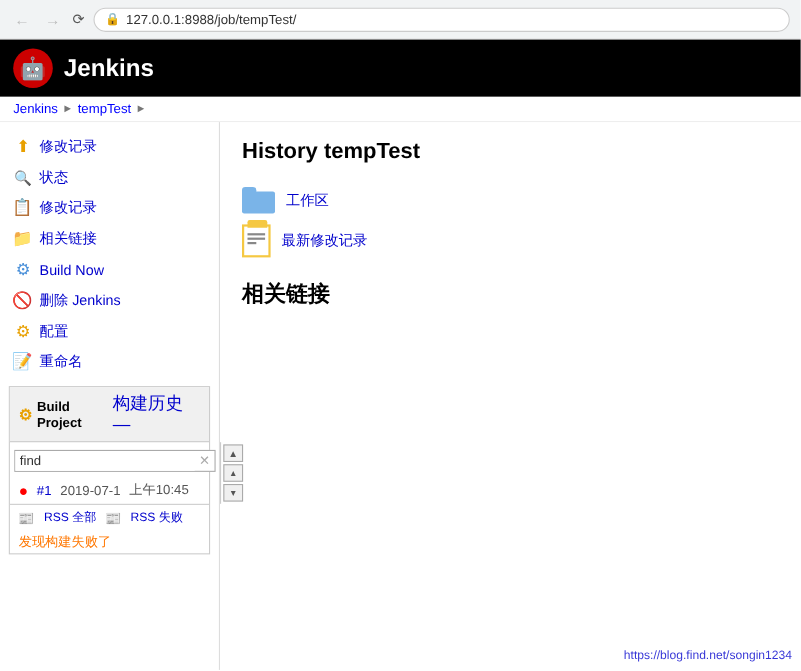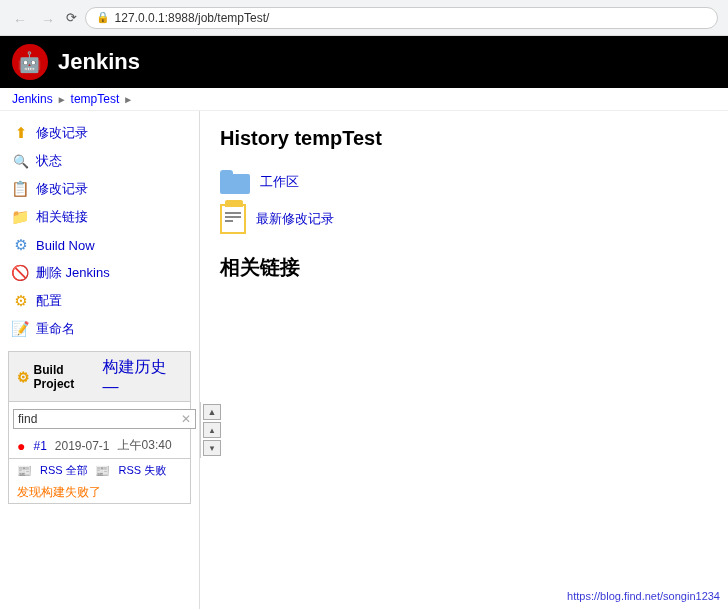--- a/index.html
+++ b/index.html
@@ -324,21 +324,21 @@
       <div class="build-history-content">
         <div class="build-history-list">
           <div class="build-search">
             <input type="text" style="color: rgb(51, 51, 51);" value="find">
             <span class="build-search-clear">✕</span>
           </div>
           <div class="build-item">
             <span class="build-status-red">●</span>
             <a href="#">#1</a>
             <span style="color:#555;">2019-07-1</span>
-            <span style="color:#555;">上午03:40</span>
+            <span style="color:#555;">上午10:45</span>
           </div>
         </div>
         <div class="scroll-controls">
           <div class="scroll-btn">▲</div>
           <div class="scroll-btn">▴</div>
           <div class="scroll-btn">▾</div>
         </div>
       </div>
       <div class="build-rss">
         <span class="rss-icon">📰</span>

